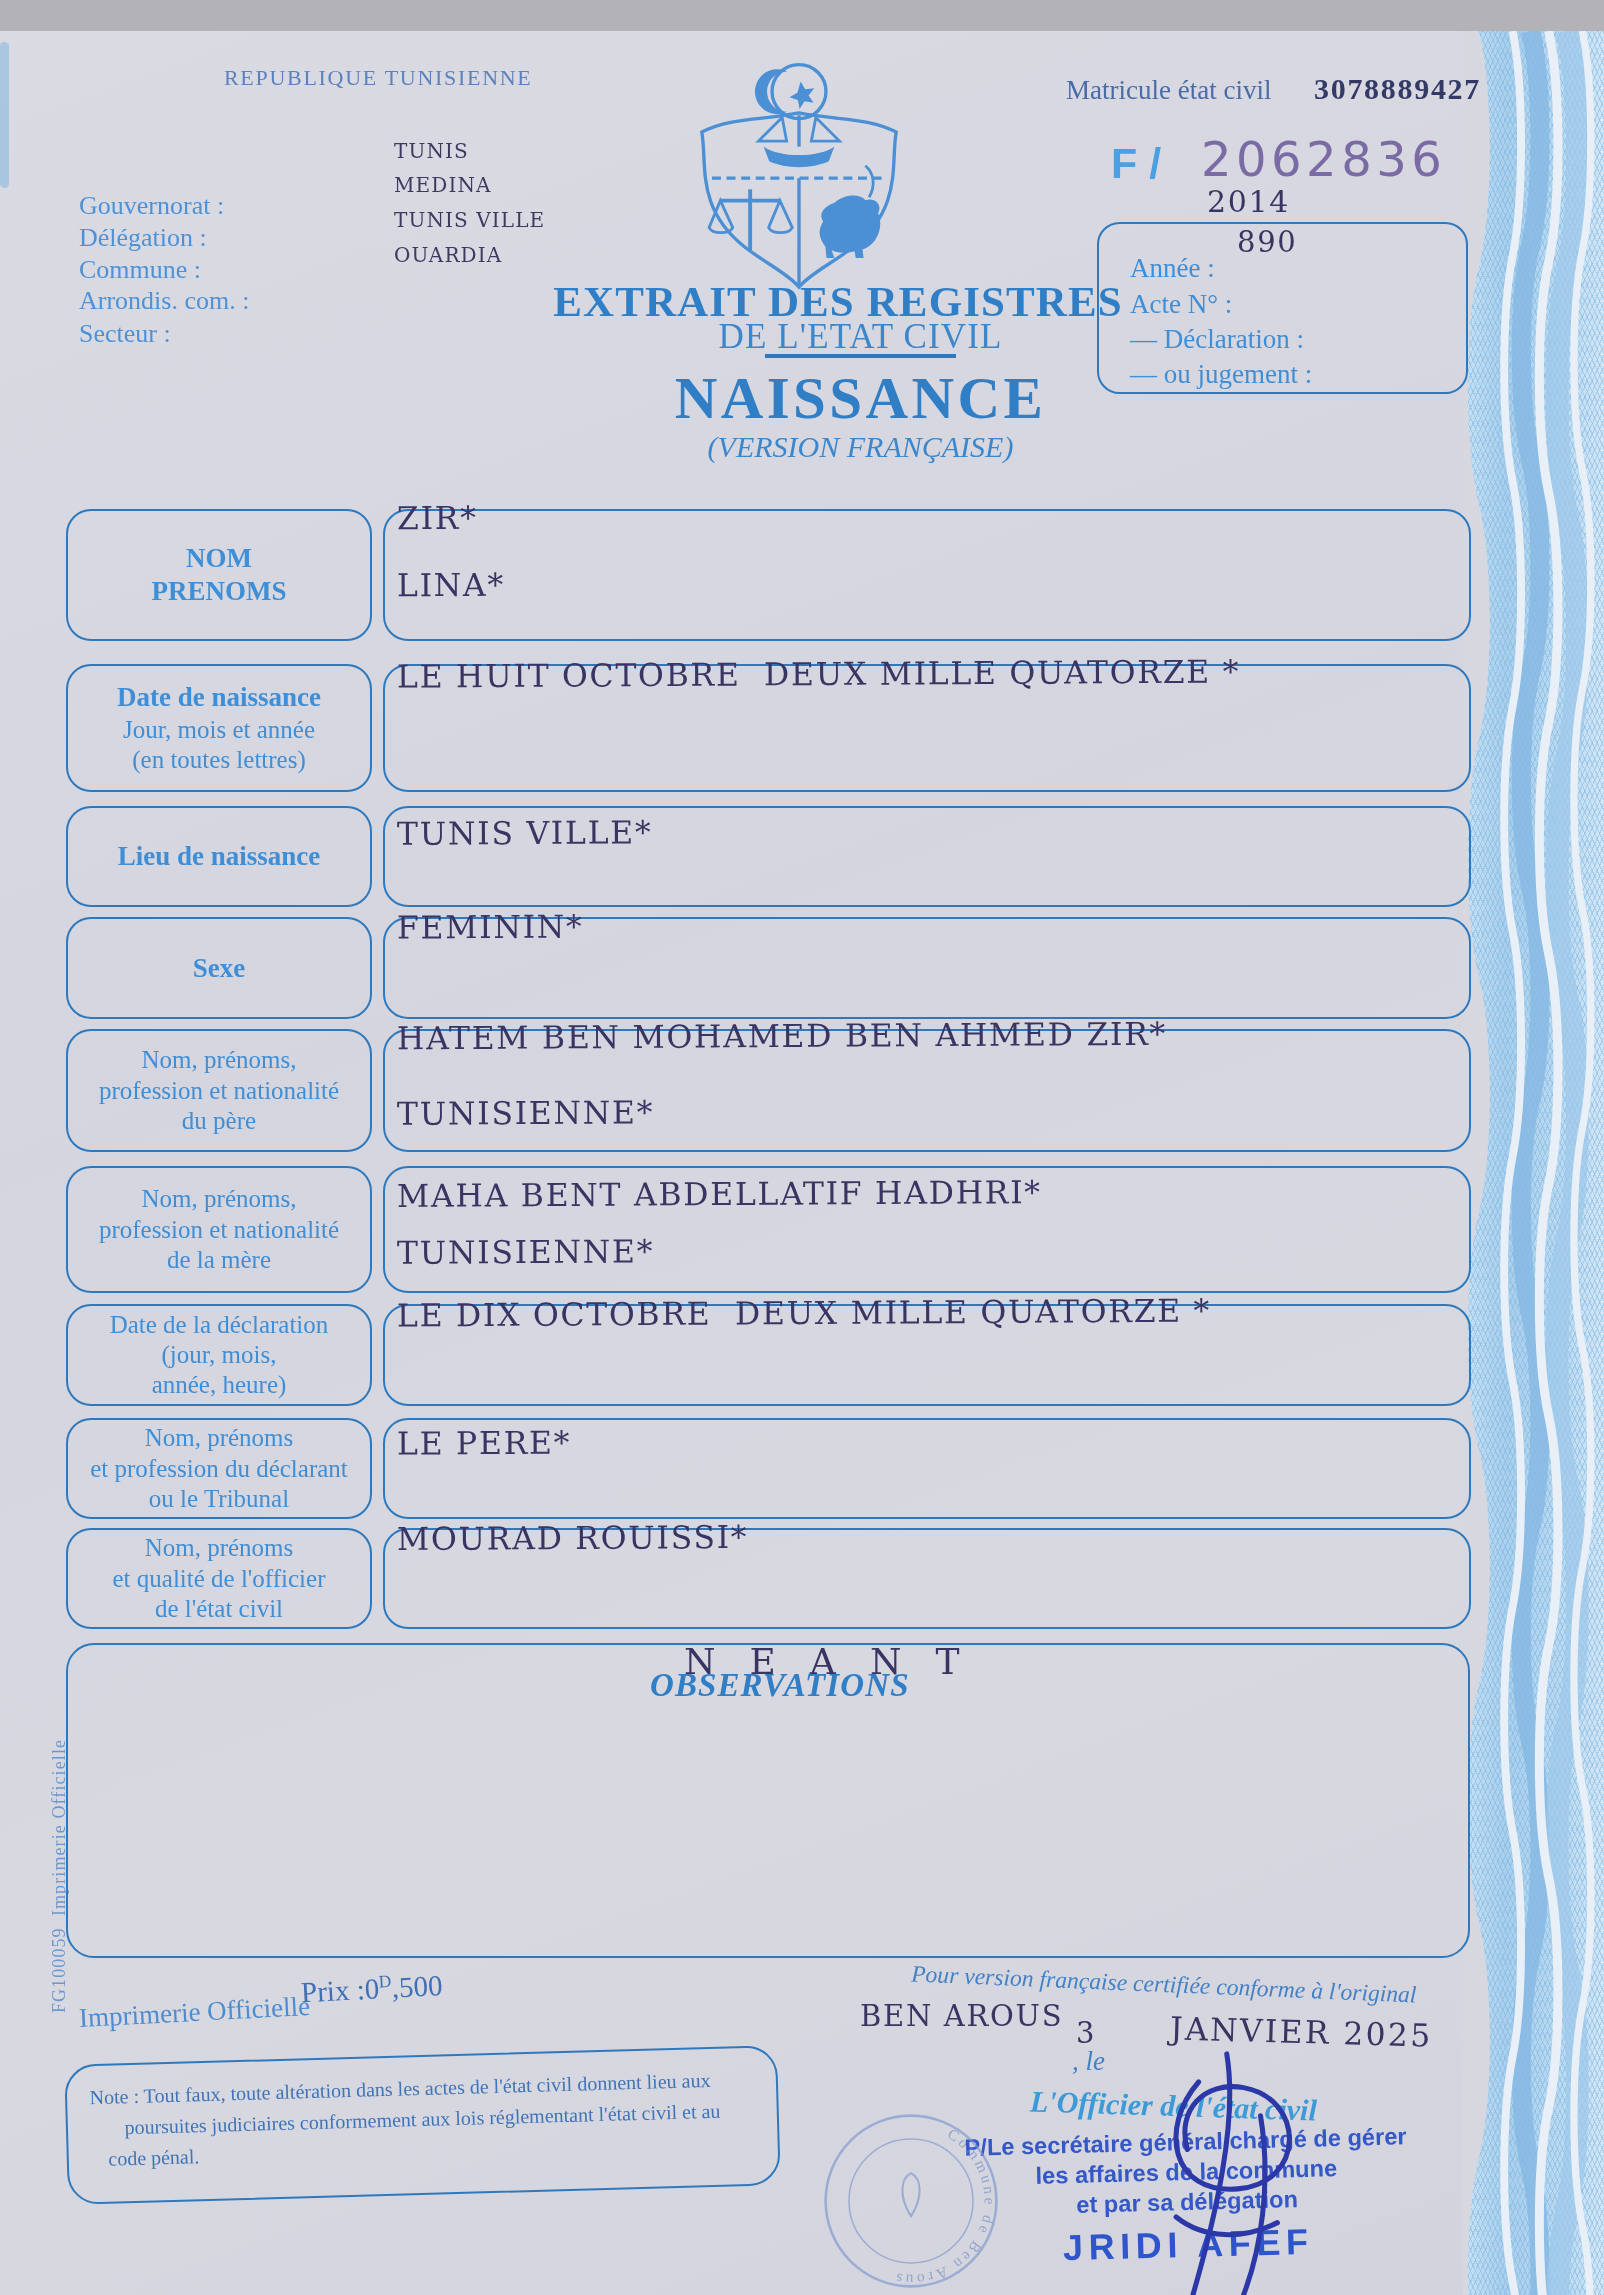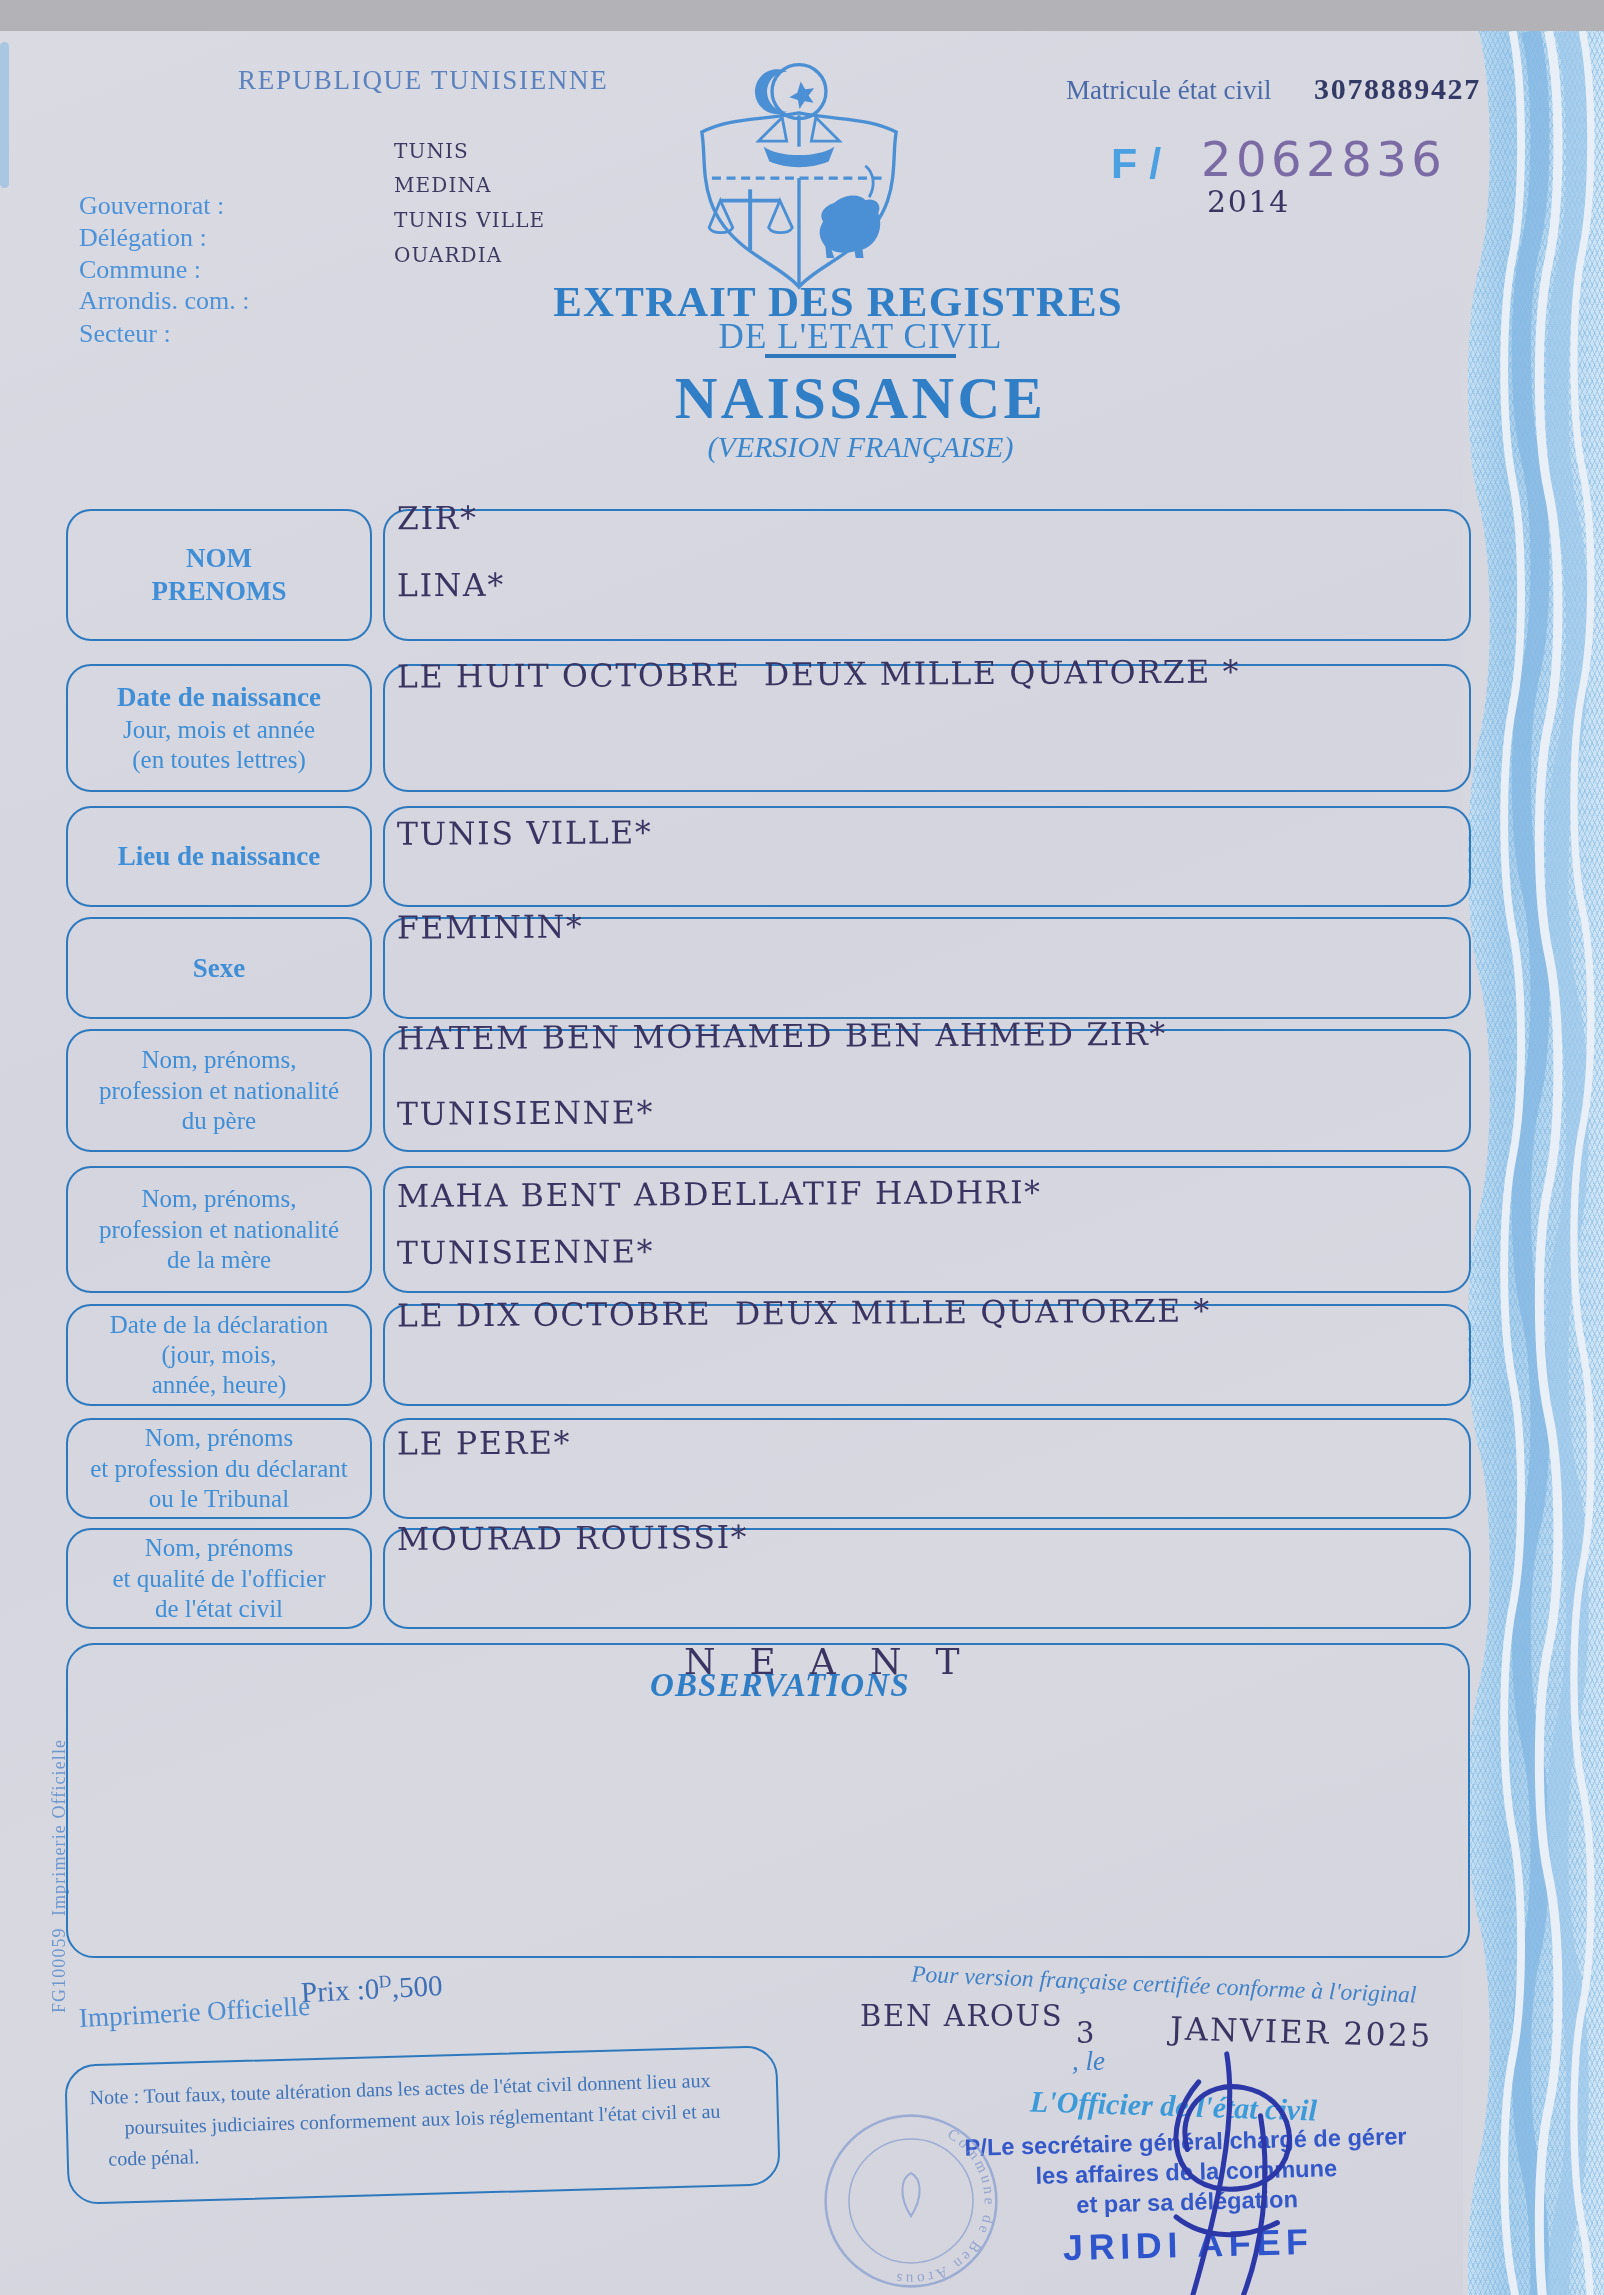--- a/index.html
+++ b/index.html
@@ -42,21 +42,21 @@
         <path d="M152,0 C174,102.5 174,307.5 152,410 C130,512.5 130,717.5 152,820 C174,922.5 174,1127.5 152,1230 C130,1332.5 130,1537.5 152,1640 C174,1742.5 174,1947.5 152,2050 C130,2152.5 130,2357.5 152,2460 C174,2562.5 174,2767.5 152,2870 C130,2972.5 130,3177.5 152,3280 C174,3382.5 174,3587.5 152,3690 C130,3792.5 130,3997.5 152,4100" stroke="#e9eff7" stroke-width="16" fill="none"></path>
         <path d="M212,0 C232,97.5 232,292.5 212,390 C192,487.5 192,682.5 212,780 C232,877.5 232,1072.5 212,1170 C192,1267.5 192,1462.5 212,1560 C232,1657.5 232,1852.5 212,1950 C192,2047.5 192,2242.5 212,2340 C232,2437.5 232,2632.5 212,2730 C192,2827.5 192,3022.5 212,3120 C232,3217.5 232,3412.5 212,3510 C192,3607.5 192,3802.5 212,3900 C232,3997.5 232,4192.5 212,4290" stroke="#e9eff7" stroke-width="13" fill="none"></path>
       </svg>
   </div>
 
   <div class="abs" style="left:0;top:11.3px;width:9px;height:146px;background:rgba(122,180,224,.5);border-radius:4.5px;"></div>
 
   <div class="abs" style="left:59px;top:1845px;transform:translate(-50%,-50%) rotate(-90deg);
               font-size:18px;color:#6d97cf;white-space:pre;letter-spacing:1.1px;">FG100059  Imprimerie Officielle</div>
 
-  <div class="abs hdr" style="left:238px;top:34px;font-size:27px;letter-spacing:1.7px;">REPUBLIQUE TUNISIENNE</div>
+  <div class="abs hdr" style="left:224px;top:34px;font-size:22px;letter-spacing:1.7px;">REPUBLIQUE TUNISIENNE</div>
 
   <div id="admin-block">
       <div class="abs admin-lbl" style="left: 79px; top: 160px;">Gouvernorat :</div>
       <div class="abs admin-val" style="left: 394px; top: 108px;">TUNIS</div>
       <div class="abs admin-lbl" style="left: 79px; top: 192px;">Délégation :</div>
       <div class="abs admin-val" style="left: 394px; top: 142px;">MEDINA</div>
       <div class="abs admin-lbl" style="left: 79px; top: 224px;">Commune :</div>
       <div class="abs admin-val" style="left: 394px; top: 177px;">TUNIS VILLE</div>
       <div class="abs admin-lbl" style="left: 79px; top: 255px;">Arrondis. com. :</div>
       <div class="abs admin-val" style="left: 394px; top: 212px;">OUARDIA</div>
@@ -84,20 +84,27 @@
     <path d="M360,246 C372,224 368,202 353,190" stroke-width="5"></path>
   </svg>
 
   <div class="abs" style="left:1066px;top:44px;font-size:27px;color:#4a6aa8;">Matricule état civil</div>
   <div class="abs" style="left:1294px;top:41px;font-size:30px;font-weight:bold;color:#343a66;letter-spacing:1.7px;margin-left:20px;">3078889427</div>
 
   <div class="abs" style="left:1111px;top:108px;font-size:43px;font-weight:bold;color:#4ba0e2;font-family:'Liberation Sans',sans-serif;">F /</div>
   <div class="abs" style="left:1201px;top:100px;font-size:48px;color:#7b6ba5;font-family:'DejaVu Sans',sans-serif;letter-spacing:4.5px;">2062836</div>
   <div class="abs typed" style="left:1207px;top:153px;font-size:30px;">2014</div>
 
+  <div class="abs box" style="left:1097px;top:191px;width:371px;height:172px;border-radius:22.5px;">
+    <div class="abs lbl" style="left:31px;top:29px;font-size:27px;">Année :</div>
+    <div class="abs typed" style="left:138px;top:1.1px;font-size:29px;">890</div>
+    <div class="abs lbl" style="left:31px;top:65px;font-size:27px;">Acte N° :</div>
+    <div class="abs lbl" style="left:31px;top:100px;font-size:27px;">— Déclaration :</div>
+    <div class="abs lbl" style="left:31px;top:135px;font-size:27px;">— ou jugement :</div>
+  </div>
 
   <div class="abs title-wrap">
     <div class="abs" style="left:0;top:246px;width:100%;font-size:43px;font-weight:bold;color:#2f7ec6;letter-spacing:1.1px;transform:translateX(-22.5px);">EXTRAIT DES REGISTRES</div>
     <div class="abs" style="left:0;top:286px;width:100%;font-size:35px;color:#3c87cc;letter-spacing:1.1px;">DE L'ETAT CIVIL</div>
     <div class="abs" style="left:256px;top:323px;width:191px;height:3.9px;background:#2e79bd;"></div>
     <div class="abs" style="left:0;top:333px;width:100%;font-size:59px;font-weight:bold;color:#2f7ec6;letter-spacing:3.4px;">NAISSANCE</div>
     <div class="abs" style="left:0;top:399px;width:100%;font-size:30px;font-style:italic;color:#3c87cc;">(VERSION FRANÇAISE)</div>
   </div>
 
   <div id="form-rows">

